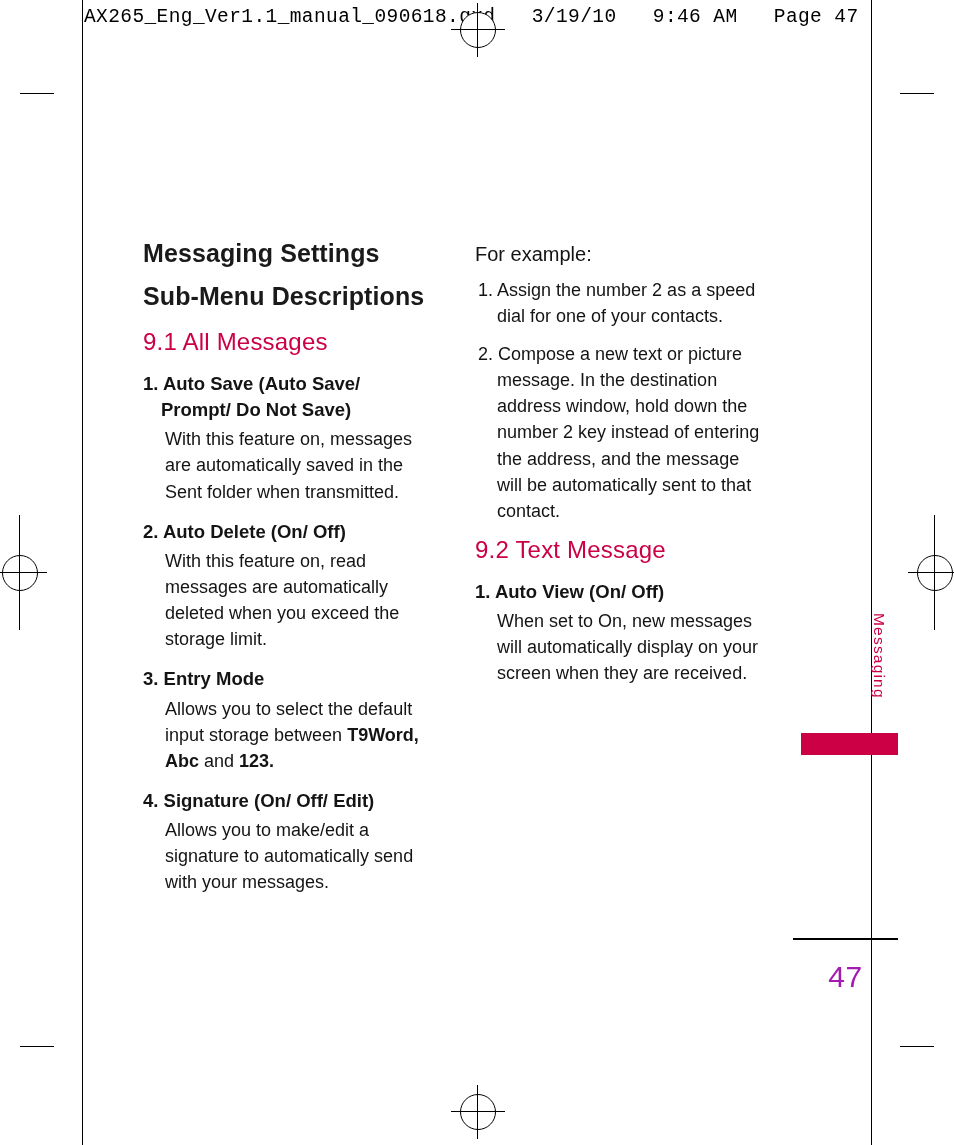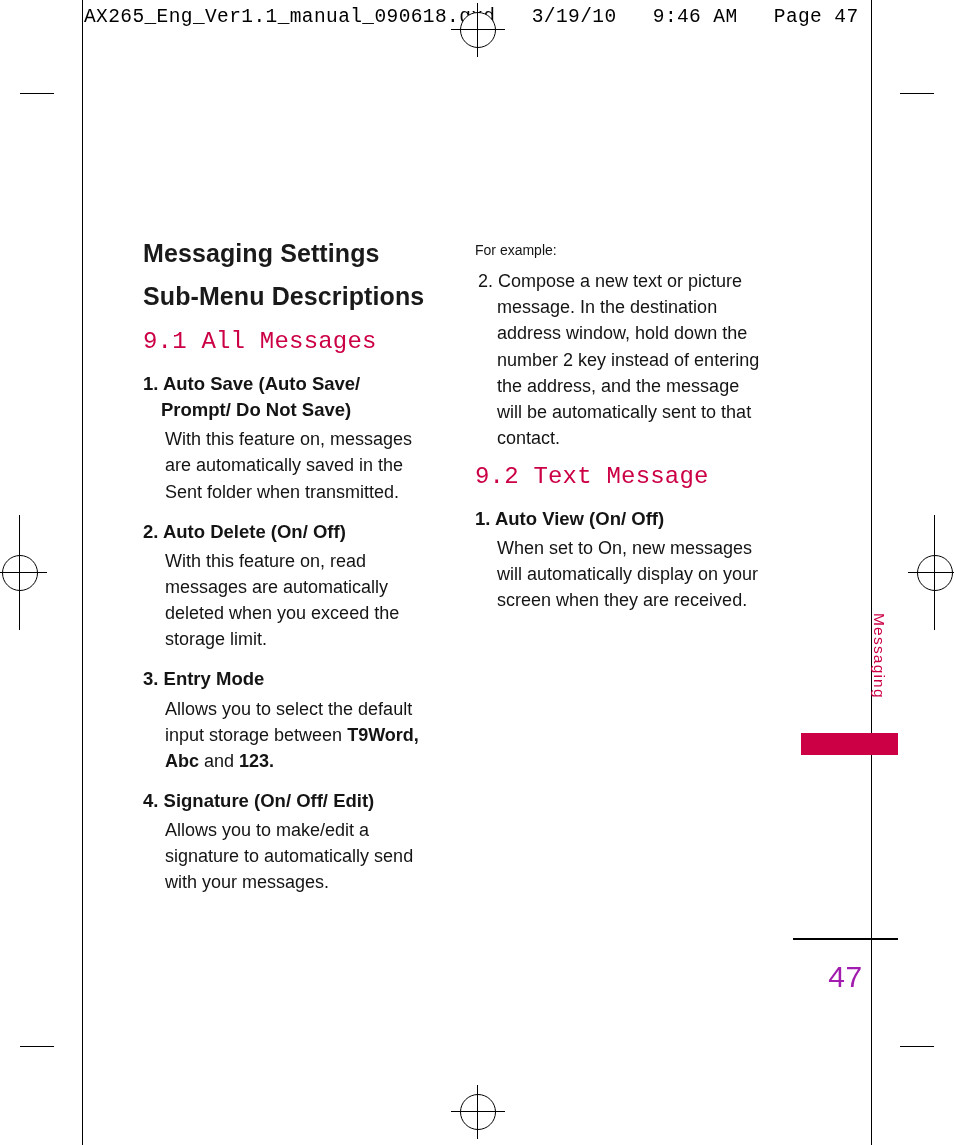--- a/index.html
+++ b/index.html
@@ -98,21 +98,20 @@
     letter-spacing: 0.1px;
   }
 
   h1.red {
     font-size: 24px;
     font-weight: normal;
     color: #cc0044;
     margin: 6px 0 14px 0;
     line-height: 1.2;
     letter-spacing: 0.2px;
-    font-family: Liberation Mono, monospace;
   }
   .red-2 { margin-top: 22px; }
 
   .item {
     margin: 0 0 4px 0;
   }
   .item-title {
     font-size: 18.5px;
     font-weight: bold;
     line-height: 1.42;
@@ -122,21 +121,21 @@
     padding-left: 18px;
   }
   .item-body {
     font-size: 18px;
     line-height: 1.45;
     color: #141414;
     margin: 3px 0 14px 22px;
   }
   .item-body.tight { margin-bottom: 13px; }
   .plain {
-    font-size: 14px;
+    font-size: 20px;
     line-height: 1.45;
     color: #141414;
     margin: 8px 0 8px 0;
   }
   .num-plain {
     font-size: 18px;
     line-height: 1.45;
     color: #141414;
     margin: 0 0 12px 0;
     text-indent: -19px;
@@ -231,20 +230,21 @@
         <div class="item-body">Allows you to make/edit a signature to automatically send with your messages.</div>
       </div>
 
     </div>
 
     <div class="col col-right">
 
 
       <div class="plain">For example:</div>
 
+      <div class="num-plain">1. Assign the number 2  as a speed dial for one of your contacts.</div>
       <div class="num-plain">2. Compose a new text or picture message. In the destination address window, hold down the number 2 key instead of entering the address, and the message will be automatically sent to that contact.</div>
 
       <h1 class="red red-2">9.2 Text Message</h1>
 
       <div class="item">
         <span class="item-title">1. Auto View (On/ Off)</span>
         <div class="item-body">When set to On, new messages will automatically display on your screen when they are received.</div>
       </div>
 
     </div>

